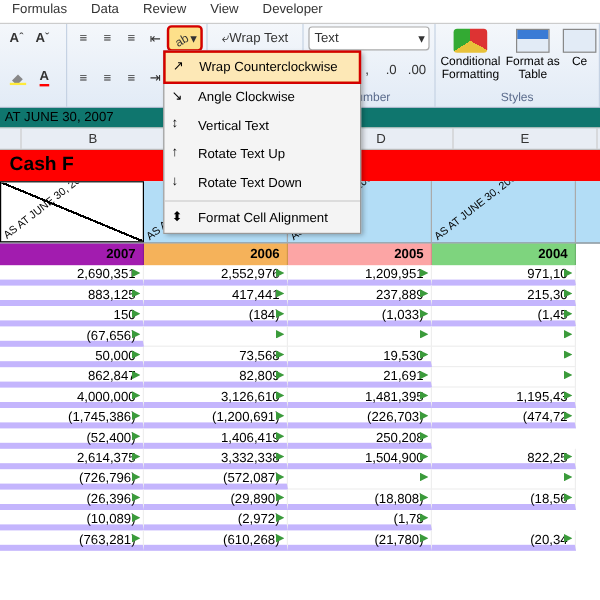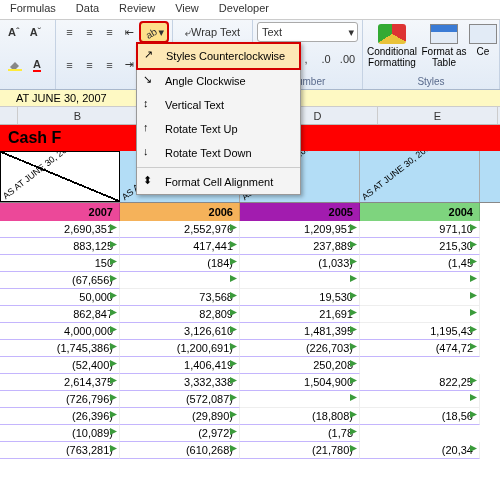--- a/index.html
+++ b/index.html
@@ -14,35 +14,35 @@
 .rbtn.active { background:#fde08a; border:1px solid #e8a93c; }
 .rbtn.active.redbox { outline:2px solid #d40000; outline-offset:-1px; }
 .bigbtn { display:flex; flex-direction:column; align-items:center; width:50px; padding:2px; font-size:10px; text-align:center; cursor:pointer; }
 .bigbtn .bicon { width:28px; height:20px; margin-bottom:2px; }
 .menu { position:absolute; top:22px; left:136px; background:#f4f4f4; border:1px solid #999; box-shadow:2px 2px 4px rgba(0,0,0,.3); width:165px; z-index:10; }
 .menu-item { display:flex; align-items:center; padding:4px 6px; cursor:pointer; font-size:11px; }
 .menu-item.highlight { background:#fde8b6; border:1px solid #e8b43c; }
 .menu-item.highlight.redbox { outline:2px solid #d40000; outline-offset:-1px; }
 .menu-item .micon { width:16px; height:16px; margin-right:6px; display:inline-block; }
 .menu-sep { border-top:1px solid #ccc; margin:2px 0; }
-.fbar { background:#fef9c3; border-bottom:1px solid #ccc; padding:2px 16px; font-size:11px; }
+.fbar { background:#0f766e; border-bottom:1px solid #ccc; padding:2px 4px; font-size:11px; }
 .colheads { display:flex; background:#e8edf4; height:18px; border-bottom:1px solid #bbb; }
 .colheads div { flex:0 0 120px; border-right:1px solid #ccc; text-align:center; line-height:18px; color:#333; }
 .colheads div:first-child { flex:0 0 18px; }
 .titlebar { background:#ff0000; color:#000; font-weight:bold; padding:4px 8px; font-size:16px; }
 .anglerow { display:flex; background:#b3ddf6; height:52px; border-bottom:1px solid #888; }
 .anglecell { flex:0 0 120px; position:relative; overflow:hidden; border-right:1px solid #aaa; }
 .anglecell.first { background:#fff; border:1px solid #000; flex:0 0 120px; }
 .anglecell.first::after { content:""; position:absolute; inset:0; background:linear-gradient(to top right, transparent 49%, #000 49%, #000 51%, transparent 51%); }
 .angtext { position:absolute; transform:rotate(-38deg); transform-origin:left bottom; bottom:0; left:6px; font-size:9px; white-space:nowrap; }
 .yearrow { display:flex; height:18px; font-weight:bold; }
 .yearrow div { flex:0 0 120px; text-align:right; padding-right:6px; line-height:18px; border-right:1px solid rgba(0,0,0,.15); }
-.y07{background:#ec4899}.y06{background:#f5b25a}.y05{background:#a21caf}.y04{background:#7ed47e}
+.y07{background:#a21caf}.y06{background:#f5b25a}.y05{background:#fca5a5}.y04{background:#7ed47e}
 .datarow { display:flex; height:17px; }
-.datacell { flex:0 0 120px; text-align:right; padding-right:6px; line-height:17px; color:#000; border-right:1px solid #eee; border-bottom:1px solid #c4b5fd; position:relative; }
+.datacell { flex:0 0 120px; text-align:right; padding-right:6px; line-height:17px; color:#000; border-right:1px solid #eee; border-bottom:5px solid #c4b5fd; position:relative; }
 .datacell::after { content:""; position:absolute; right:2px; top:3px; width:7px; height:7px; background:#3b9b3b; clip-path:polygon(0 0, 100% 50%, 0 100%); }
 .ic-cond{background:conic-gradient(#d33 0 33%,#e8c23a 0 66%,#3a3 0);border-radius:3px}
 .ic-table{background:linear-gradient(#3a7bd5,#3a7bd5 40%,#e2ebf6 40%);border:1px solid #888}
 .ic-cell{background:#e2ebf6;border:1px solid #888}
 svg { display:block; }
 .wrap { position:relative; }
 </style>
 </head>
 <body>
 
@@ -137,21 +137,21 @@
             <span class="bicon ic-cell"></span>
             <span>Ce</span>
           </div>
     </div>
     <div class="label">Styles</div>
   </div>
 
   <div class="menu">
     <div class="menu-item highlight redbox">
           <span class="micon">↗</span>
-          <span>Styles Counterclockwise</span>
+          <span>Wrap Counterclockwise</span>
         </div>
     <div class="menu-item">
           <span class="micon">↘</span>
           <span>Angle Clockwise</span>
         </div>
     <div class="menu-item">
           <span class="micon">↕</span>
           <span>Vertical Text</span>
         </div>
     <div class="menu-item">

